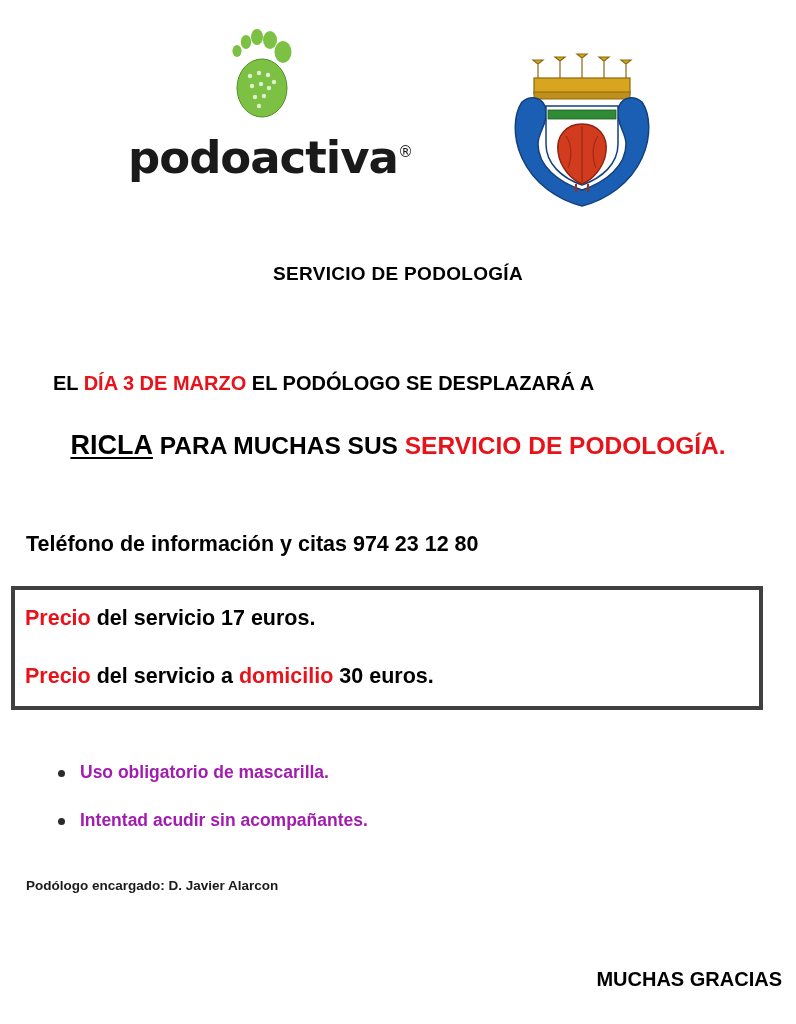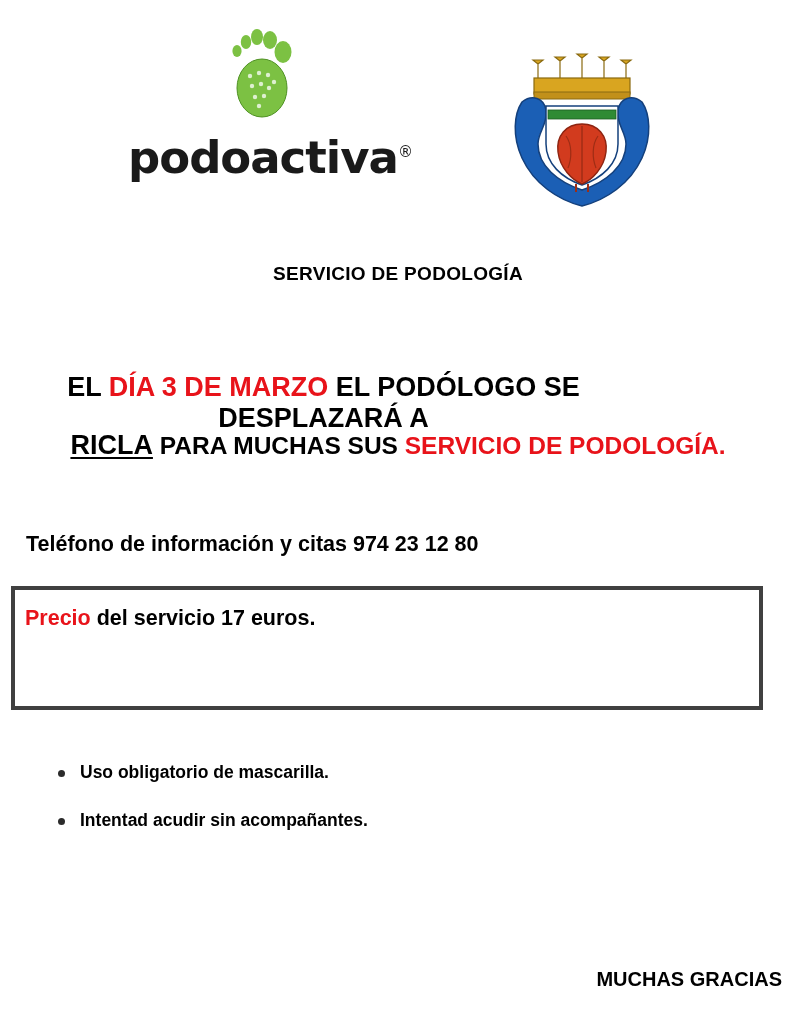--- a/index.html
+++ b/index.html
@@ -99,21 +99,21 @@
     font-weight: bold;
     letter-spacing: 0.3px;
   }
 
   .line-main-1 {
     position: absolute;
     top: 372px;
     left: 0;
     width: 647px;
     text-align: center;
-    font-size: 27px;
+    font-size: 20px;
     font-weight: bold;
   }
 
   .line-main-2 {
     position: absolute;
     top: 430px;
     left: 0;
     width: 796px;
     text-align: center;
     font-size: 24.5px;
@@ -161,21 +161,21 @@
     position: absolute;
     top: 762px;
     left: 56px;
     width: 700px;
     list-style: none;
     margin: 0;
     padding: 0;
   }
   .bullets li {
     position: relative;
-    color: #000000;
+    color: #a21caf;
     font-size: 17.5px;
     font-weight: bold;
     margin-bottom: 27px;
     padding-left: 24px;
   }
   .bullets li::before {
     content: "";
     position: absolute;
     left: 2px;
     top: 8px;
@@ -276,22 +276,26 @@
   <div class="line-main-2">
     <span class="town">RICLA</span><span> PARA MUCHAS SUS </span><span class="red">SERVICIO DE PODOLOGÍA.</span>
   </div>
 
   <div class="phone-line">Teléfono de información y citas 974 23 12 80</div>
 
   <div class="price-box">
     <div class="price-line price-line-1">
       <span class="red">Precio</span><span> del servicio 17 euros.</span>
     </div>
+    <div class="price-line price-line-2">
+      <span class="red">Precio</span><span> del servicio a </span><span class="red">domicilio</span><span> 30 euros.</span>
+    </div>
   </div>
 
   <ul class="bullets">
     <li>Uso obligatorio de mascarilla.</li>
     <li>Intentad acudir sin acompañantes.</li>
   </ul>
 
+  <div class="podologo-line">Podólogo encargado: D. Javier Alarcon</div>
   <div class="thanks">MUCHAS GRACIAS</div>
 
 </div>
 
 </body></html>

